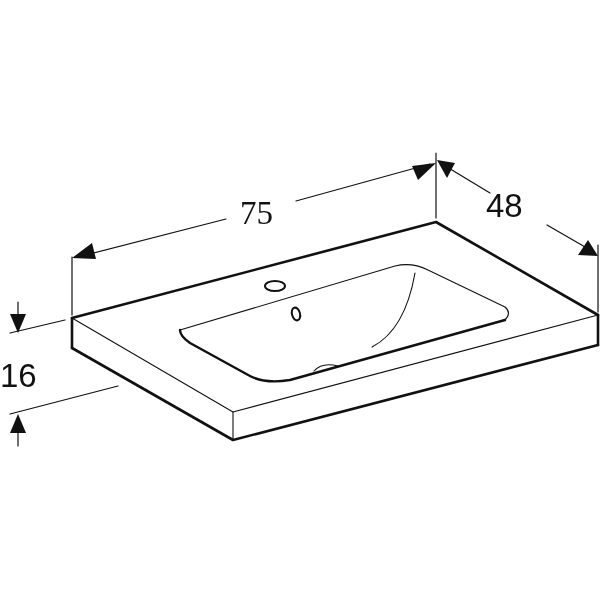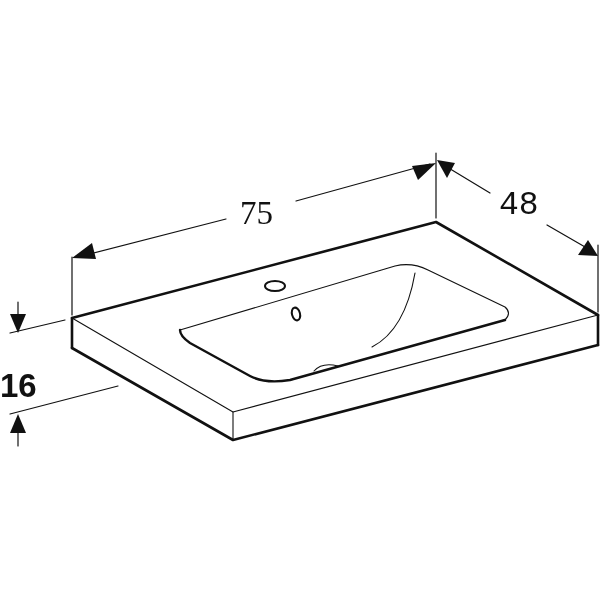--- a/index.html
+++ b/index.html
@@ -69,14 +69,14 @@
       <path d="M10,414 L118,386"></path>
       <path d="M18,302 L18,316"></path>
       <path d="M18,428 L18,446"></path>
     </g>
     <path d="M18,333 L10,314 L26,314 Z" fill="#111" stroke="none"></path>
     <path d="M18,414 L10,433 L26,433 Z" fill="#111" stroke="none"></path>
   </g>
 </svg>
 
 <div class="dim-label" style="left:240px; top:197px;font-family:Liberation Serif, serif;">75</div>
-<div class="dim-label" style="left:499px; top:189px;font-family:Liberation Mono, monospace;">48</div>
-<div class="dim-label" style="left:0px; top:369px;font-weight:bold;">16</div>
+<div class="dim-label" style="left:486px; top:189px;">48</div>
+<div class="dim-label" style="left:0px; top:359px;">16</div>
 
 </body></html>

